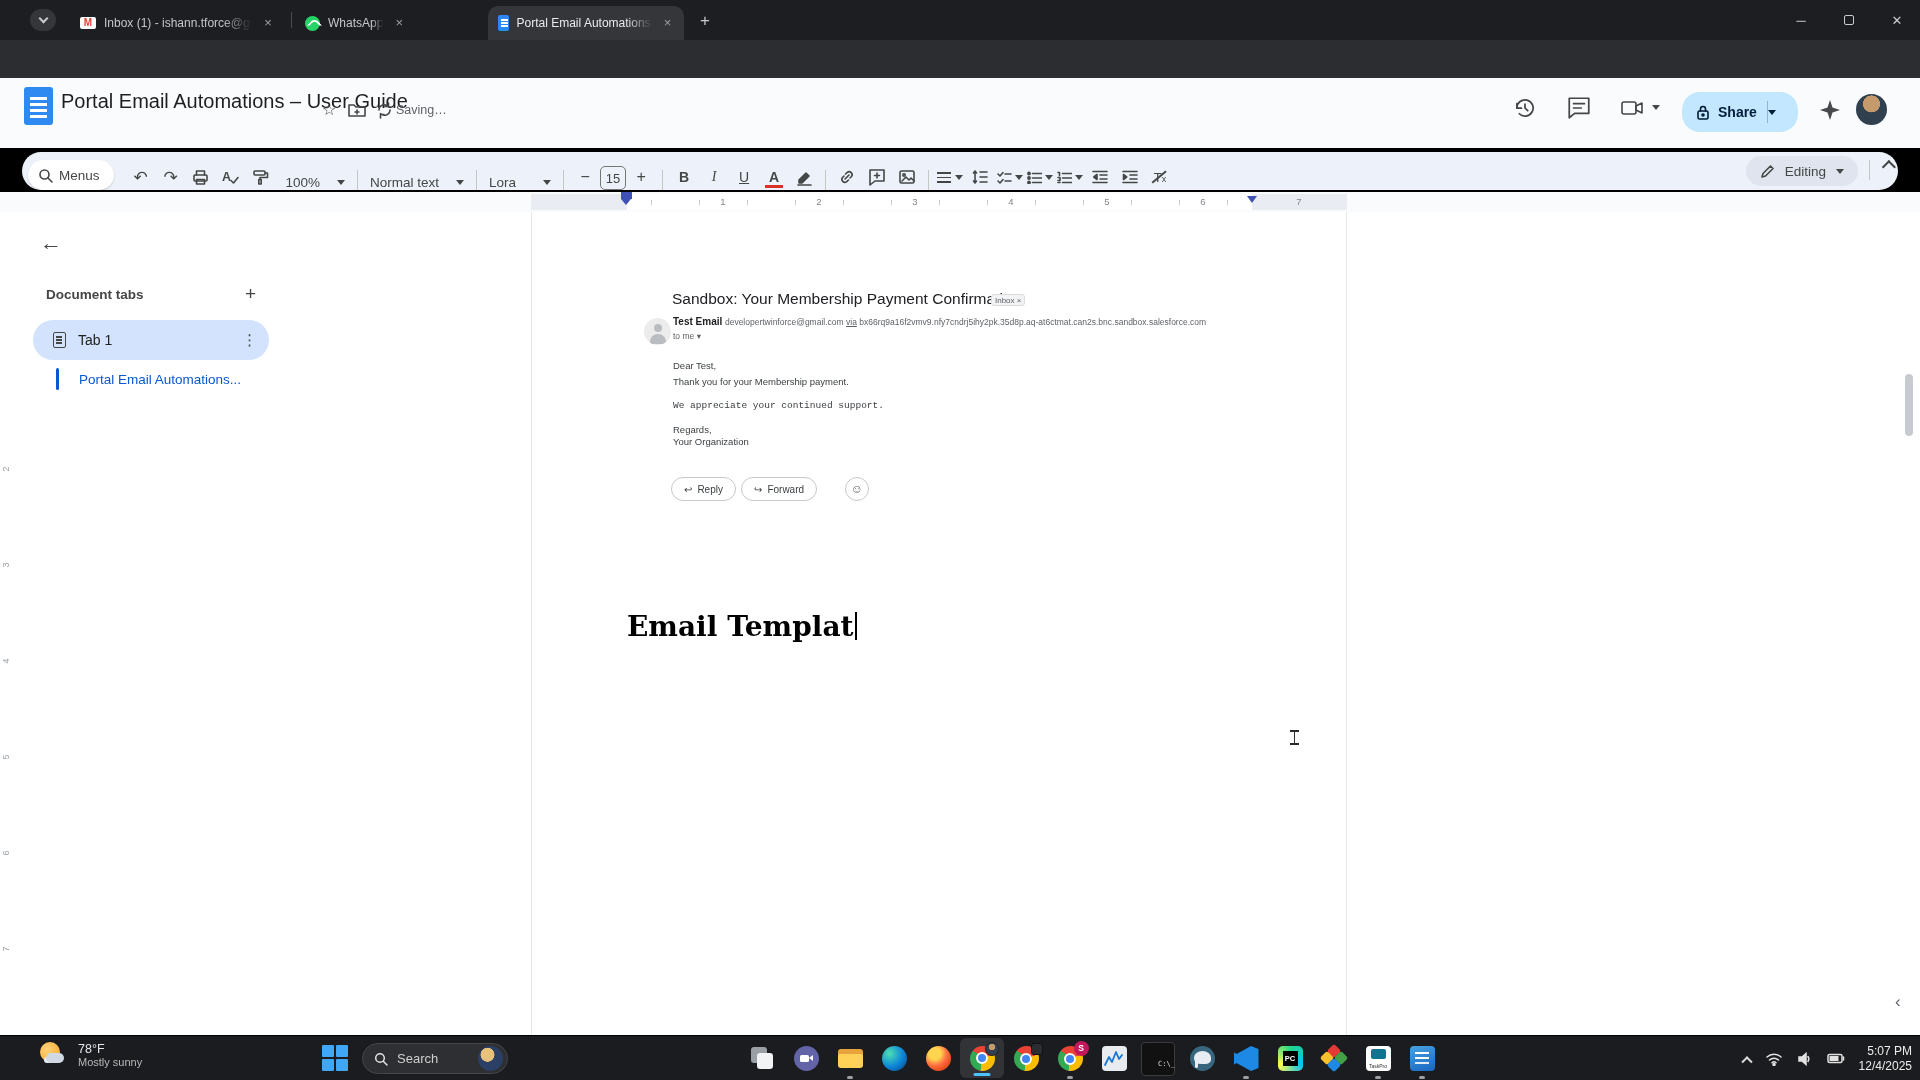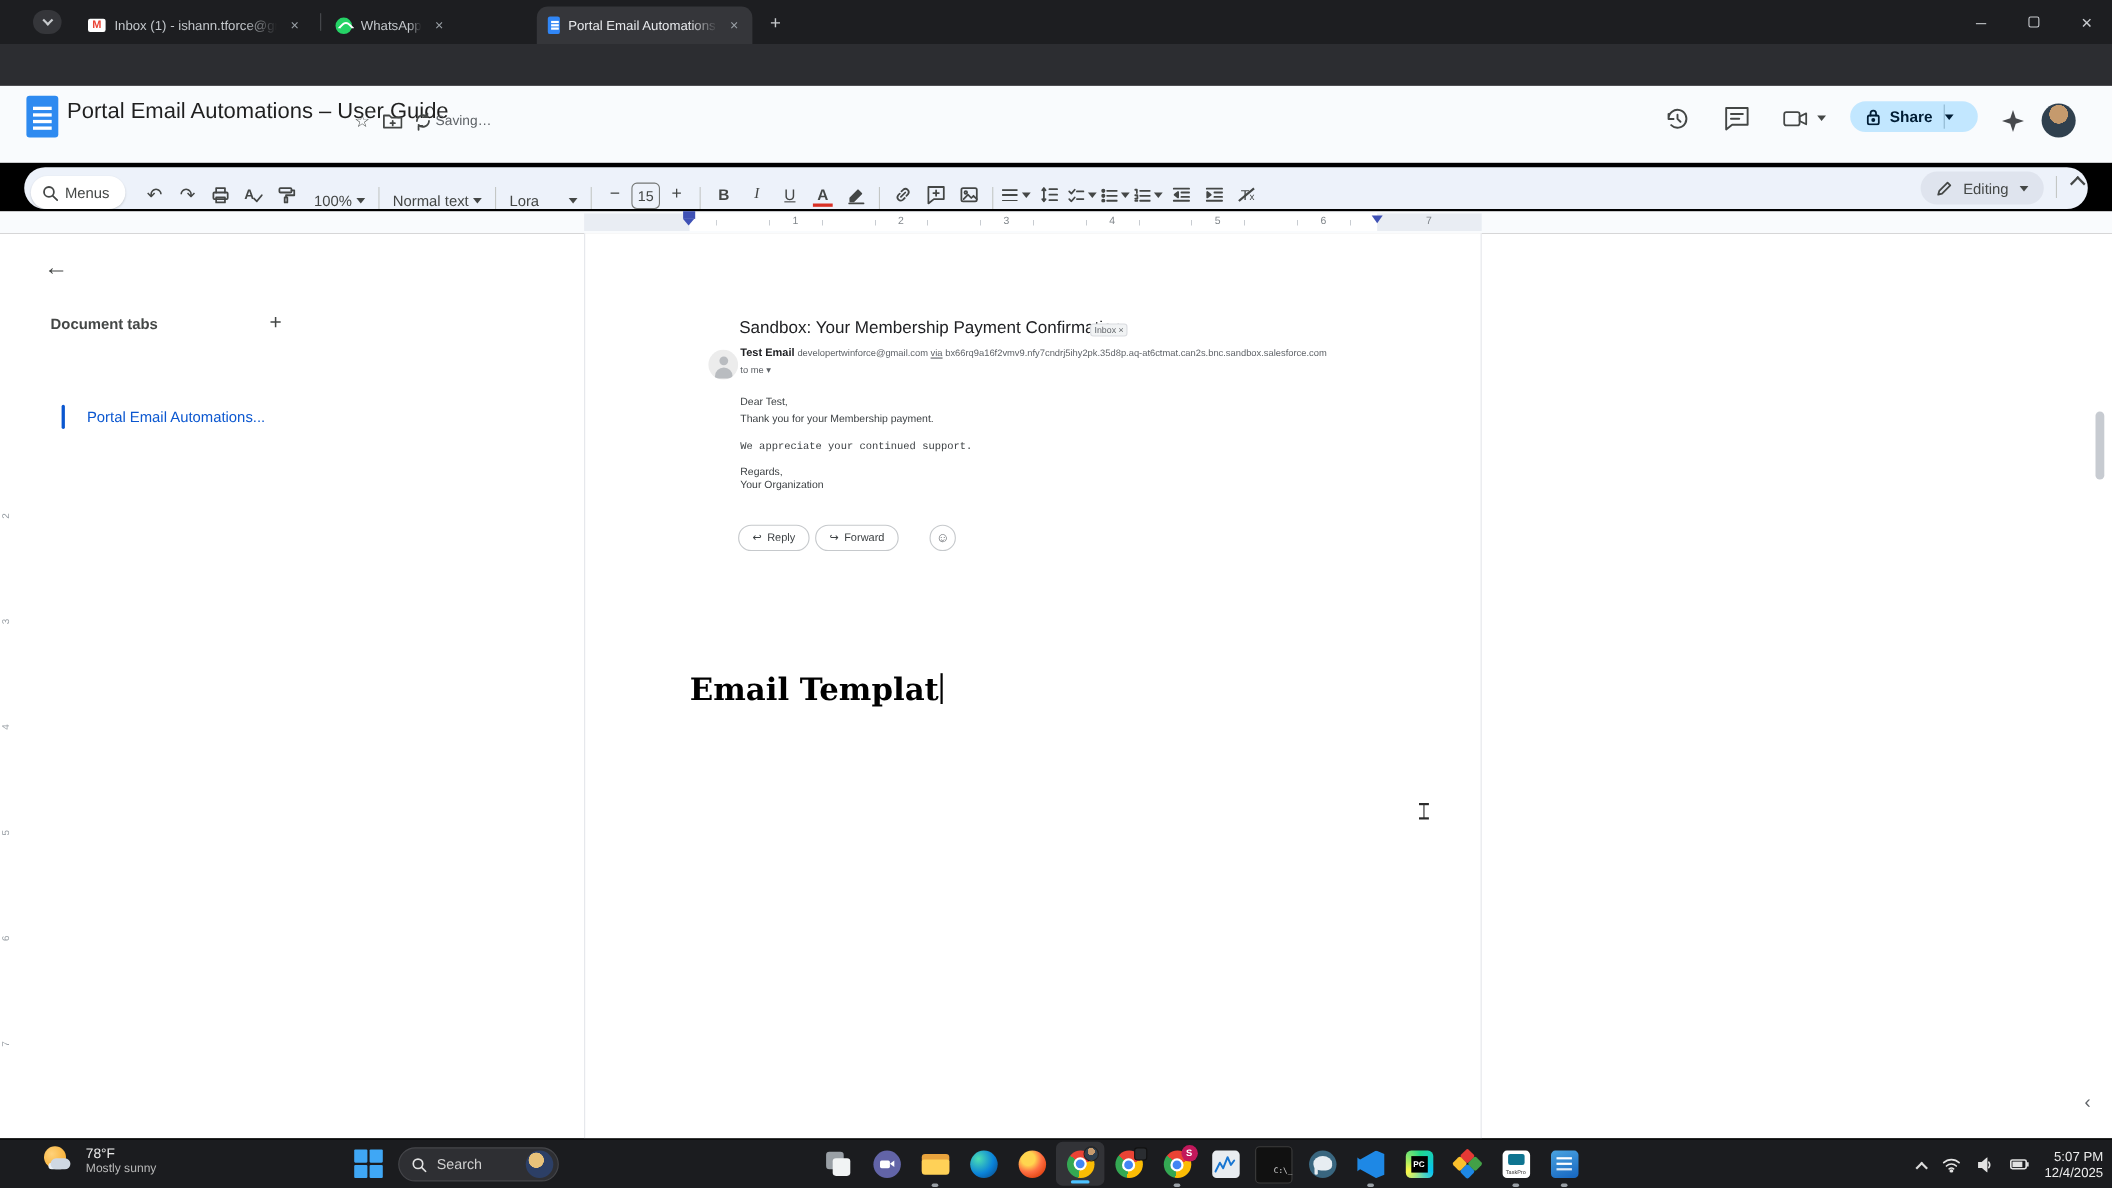--- a/index.html
+++ b/index.html
@@ -38,33 +38,33 @@
   #docshdr { position:absolute; left:0; top:78px; width:1920px; height:70px; background:#f9fbfd; }
   .docslogo { position:absolute; left:24px; top:9px; width:29px; height:38px; background:#2e8af0; border-radius:3px; }
   .docslogo::after { content:""; position:absolute; left:6px; top:10px; width:17px; height:2.5px; background:#fff; box-shadow:0 6px 0 #fff, 0 12px 0 #fff, 0 18px 0 0 #fff; }
   .doctitle { position:absolute; left:61px; top:12px; font-size:20px; color:#1f1f1f; }
   .hdr-mini { position:absolute; top:22px; color:#444746; font-size:16px; }
   .saving { position:absolute; left:396px; top:25px; color:#5f6368; font-size:12.5px; }
   .menubar { position:absolute; left:52px; top:43px; display:flex; gap:4px; }
   .menubar span { font-size:13.5px; color:#1f1f1f; padding:3px 8px; border-radius:6px; }
   .hdr-right-ic { position:absolute; top:17px; width:26px; height:26px; }
   svg.ic { stroke:#444746; fill:none; stroke-width:1.6; stroke-linecap:round; stroke-linejoin:round; }
-  .sharepill { position:absolute; left:1682px; top:14px; width:116px; height:28px; border-radius:18px; background:#c2e7ff; display:flex; align-items:center; color:#001d35; font-size:14px; font-weight:600; }
+  .sharepill { position:absolute; left:1682px; top:14px; width:116px; height:40px; border-radius:18px; background:#c2e7ff; display:flex; align-items:center; color:#001d35; font-size:14px; font-weight:600; }
   .sharepill .lock { margin:0 8px 0 14px; }
   .sharepill .sep { width:1px; height:22px; background:#8fb6cf; margin-left:10px; }
   .sparkle { position:absolute; left:1818px; top:20px; }
   .docs-av { position:absolute; left:1856px; top:16px; width:31px; height:31px; border-radius:50%; background:radial-gradient(circle at 50% 32%, #c59a6d 0 32%, #30404e 33% 100%); }
   .caret { display:inline-block; width:0; height:0; border-left:4px solid transparent; border-right:4px solid transparent; border-top:5px solid #444746; }
 
   
   #toolbar { position:absolute; left:22px; top:152px; width:1876px; height:38px; background:#edf2fa; border-radius:19px; display:flex; align-items:flex-end; }
   .menus-pill { display:flex; align-items:center; gap:6px; background:#fff; border-radius:15px; height:30px; padding:0 14px 0 10px; margin-left:6px; box-shadow:0 1px 2px rgba(0,0,0,.18); font-size:13.5px; color:#444746; }
   .tbi { min-width:26px; height:26px; display:flex; align-items:center; justify-content:center; color:#444746; font-size:14px; margin:0 2px; border-radius:4px; }
   .tbdiv { width:1px; height:20px; background:#c4c7c5; margin:0 6px; }
-  .tbtxt { font-size:13.5px; color:#444746; display:flex; align-items:center; gap:4px; padding:0 6px; }
+  .tbtxt { font-size:13.5px; color:#444746; display:flex; align-items:center; gap:17px; padding:0 6px; }
   .fontsize-box { width:26px; height:24px; border:1px solid #747775; border-radius:5px; font-size:13px; color:#444746; display:flex; align-items:center; justify-content:center; }
   .bold-b { font-weight:bold; } .ital { font-style:italic; font-family:"Liberation Serif",serif; } .und { text-decoration:underline; }
   .a-color { position:relative; font-weight:600; } .a-color::after { content:""; position:absolute; left:4px; right:4px; bottom:2px; height:3px; background:#d93025; }
   .clearfmt { position:relative; } .clearfmt::after { content:""; position:absolute; left:3px; top:12px; width:18px; height:1.6px; background:#444746; transform:rotate(-40deg); }
   .bars { display:inline-block; width:14px; height:11px; background:repeating-linear-gradient(#444746 0 1.6px, transparent 1.6px 4.7px); }
   .edit-pill { position:absolute; right:62px; top:156px; height:30px; border-radius:15px; background:#dfe4ee; display:flex; align-items:center; gap:10px; padding:0 14px; font-size:13.5px; color:#444746; }
   .tb-collapse { position:absolute; right:24px; top:160px; width:10px; height:10px; border-left:2px solid #444746; border-top:2px solid #444746; transform:rotate(45deg) translateY(3px); }
   .tb-enddiv { position:absolute; right:50px; top:160px; width:1px; height:20px; background:#c4c7c5; }
 
   
@@ -409,20 +409,25 @@
   <span class="vnum" style="top:252px;">2</span>
   <span class="vnum" style="top:348px;">3</span>
   <span class="vnum" style="top:444px;">4</span>
   <span class="vnum" style="top:540px;">5</span>
   <span class="vnum" style="top:636px;">6</span>
   <span class="vnum" style="top:732px;">7</span>
 
   <div class="back-arrow">←</div>
   <div class="dt-header">Document tabs</div>
   <div class="dt-plus">+</div>
+  <div class="tab1pill">
+    <div class="dt-docic"></div>
+    <span class="lbl">Tab 1</span>
+    <span class="kebab3">⋮</span>
+  </div>
   <div class="outline-item">
     <div class="outline-bar"></div>
     <span class="outline-txt">Portal Email Automations...</span>
   </div>
 
   <div class="page">
 
     <div class="em-subject">Sandbox: Your Membership Payment Confirmation</div>
     <div class="em-chip">Inbox ×</div>
     <div class="em-avatar"></div>

